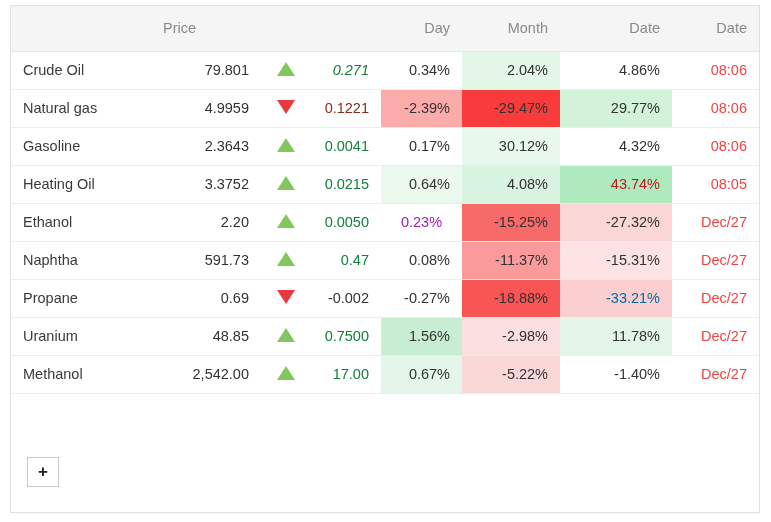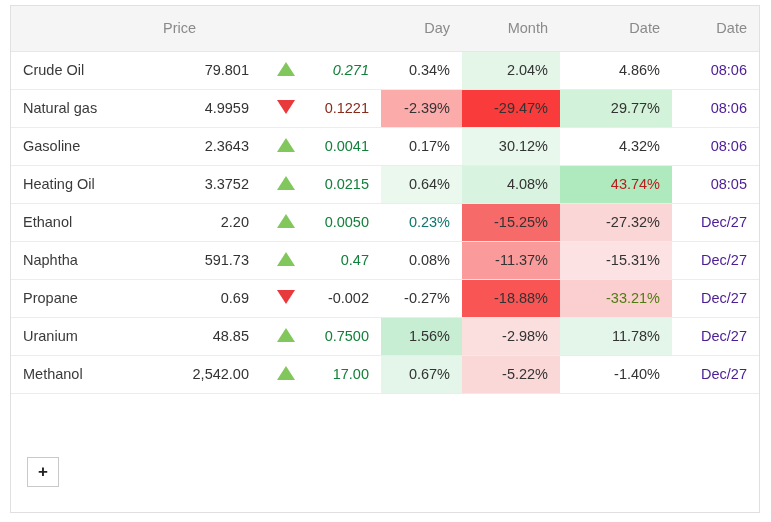--- a/index.html
+++ b/index.html
@@ -67,21 +67,21 @@
 
   th.h-price { text-align: left; padding-left: 2px; }
   th.h-blank { }
   th.h-num   { text-align: right; }
 
   td.name  { text-align: left; color: #3a3a3a; padding-left: 20px; }
   td.price { text-align: right; color: #333333; padding-right: 30px; }
   td.arrow { text-align: center; padding: 0; }
   td.chg   { text-align: right; padding-right: 20px; }
   td.pct   { text-align: right; padding-right: 20px; }
-  td.date  { text-align: right; color: #4c1d95; padding-right: 22px; }
+  td.date  { text-align: right; color: #ef4444; padding-right: 22px; }
 
   .tri {
     display: inline-block;
     width: 0;
     height: 0;
     border-left: 9px solid transparent;
     border-right: 9px solid transparent;
   }
   .tri.up   { border-bottom: 14px solid #81c75b; }
   .tri.down { border-top: 14px solid #e8393c; }
@@ -181,21 +181,21 @@
             <td class="pct" style="background: rgb(234, 248, 238); color: rgb(51, 51, 51);">0.64%</td>
             <td class="pct" style="background: rgb(216, 243, 223); color: rgb(51, 51, 51);">4.08%</td>
             <td class="pct" style="background: rgb(174, 234, 189); color: #b91c1c;">43.74%</td>
             <td class="date">08:05</td>
           </tr>
           <tr>
             <td class="name">Ethanol</td>
             <td class="price">2.20</td>
             <td class="arrow"><span class="tri up"></span></td>
             <td class="chg" style="color: rgb(18, 128, 58);">0.0050</td>
-            <td class="pct" style="color: #0f766e;">0.23%</td>
+            <td class="pct" style="color: #a21caf; text-align: center;">0.23%</td>
             <td class="pct" style="background: rgb(247, 106, 106); color: rgb(51, 51, 51);">-15.25%</td>
             <td class="pct" style="background: rgb(251, 214, 214); color: rgb(51, 51, 51);">-27.32%</td>
             <td class="date">Dec/27</td>
           </tr>
           <tr>
             <td class="name">Naphtha</td>
             <td class="price">591.73</td>
             <td class="arrow"><span class="tri up"></span></td>
             <td class="chg" style="color: rgb(18, 128, 58);">0.47</td>
             <td class="pct" style="color: rgb(51, 51, 51);">0.08%</td>
@@ -203,21 +203,21 @@
             <td class="pct" style="background: rgb(252, 226, 226); color: rgb(51, 51, 51);">-15.31%</td>
             <td class="date">Dec/27</td>
           </tr>
           <tr>
             <td class="name">Propane</td>
             <td class="price">0.69</td>
             <td class="arrow"><span class="tri down"></span></td>
             <td class="chg" style="color: rgb(51, 51, 51);">-0.002</td>
             <td class="pct" style="color: rgb(51, 51, 51);">-0.27%</td>
             <td class="pct" style="background: rgb(249, 85, 85); color: rgb(51, 51, 51); padding-left: 32px;">-18.88%</td>
-            <td class="pct" style="background: rgb(251, 207, 207); color: #4d7c0f;">-33.21%</td>
+            <td class="pct" style="background: rgb(251, 207, 207); color: #0369a1;">-33.21%</td>
             <td class="date">Dec/27</td>
           </tr>
           <tr>
             <td class="name">Uranium</td>
             <td class="price">48.85</td>
             <td class="arrow"><span class="tri up"></span></td>
             <td class="chg" style="color: rgb(18, 128, 58);">0.7500</td>
             <td class="pct" style="background: rgb(199, 238, 211); color: rgb(51, 51, 51);">1.56%</td>
             <td class="pct" style="background: rgb(251, 222, 222); color: rgb(51, 51, 51);">-2.98%</td>
             <td class="pct" style="background: rgb(228, 246, 233); color: rgb(51, 51, 51);">11.78%</td>

